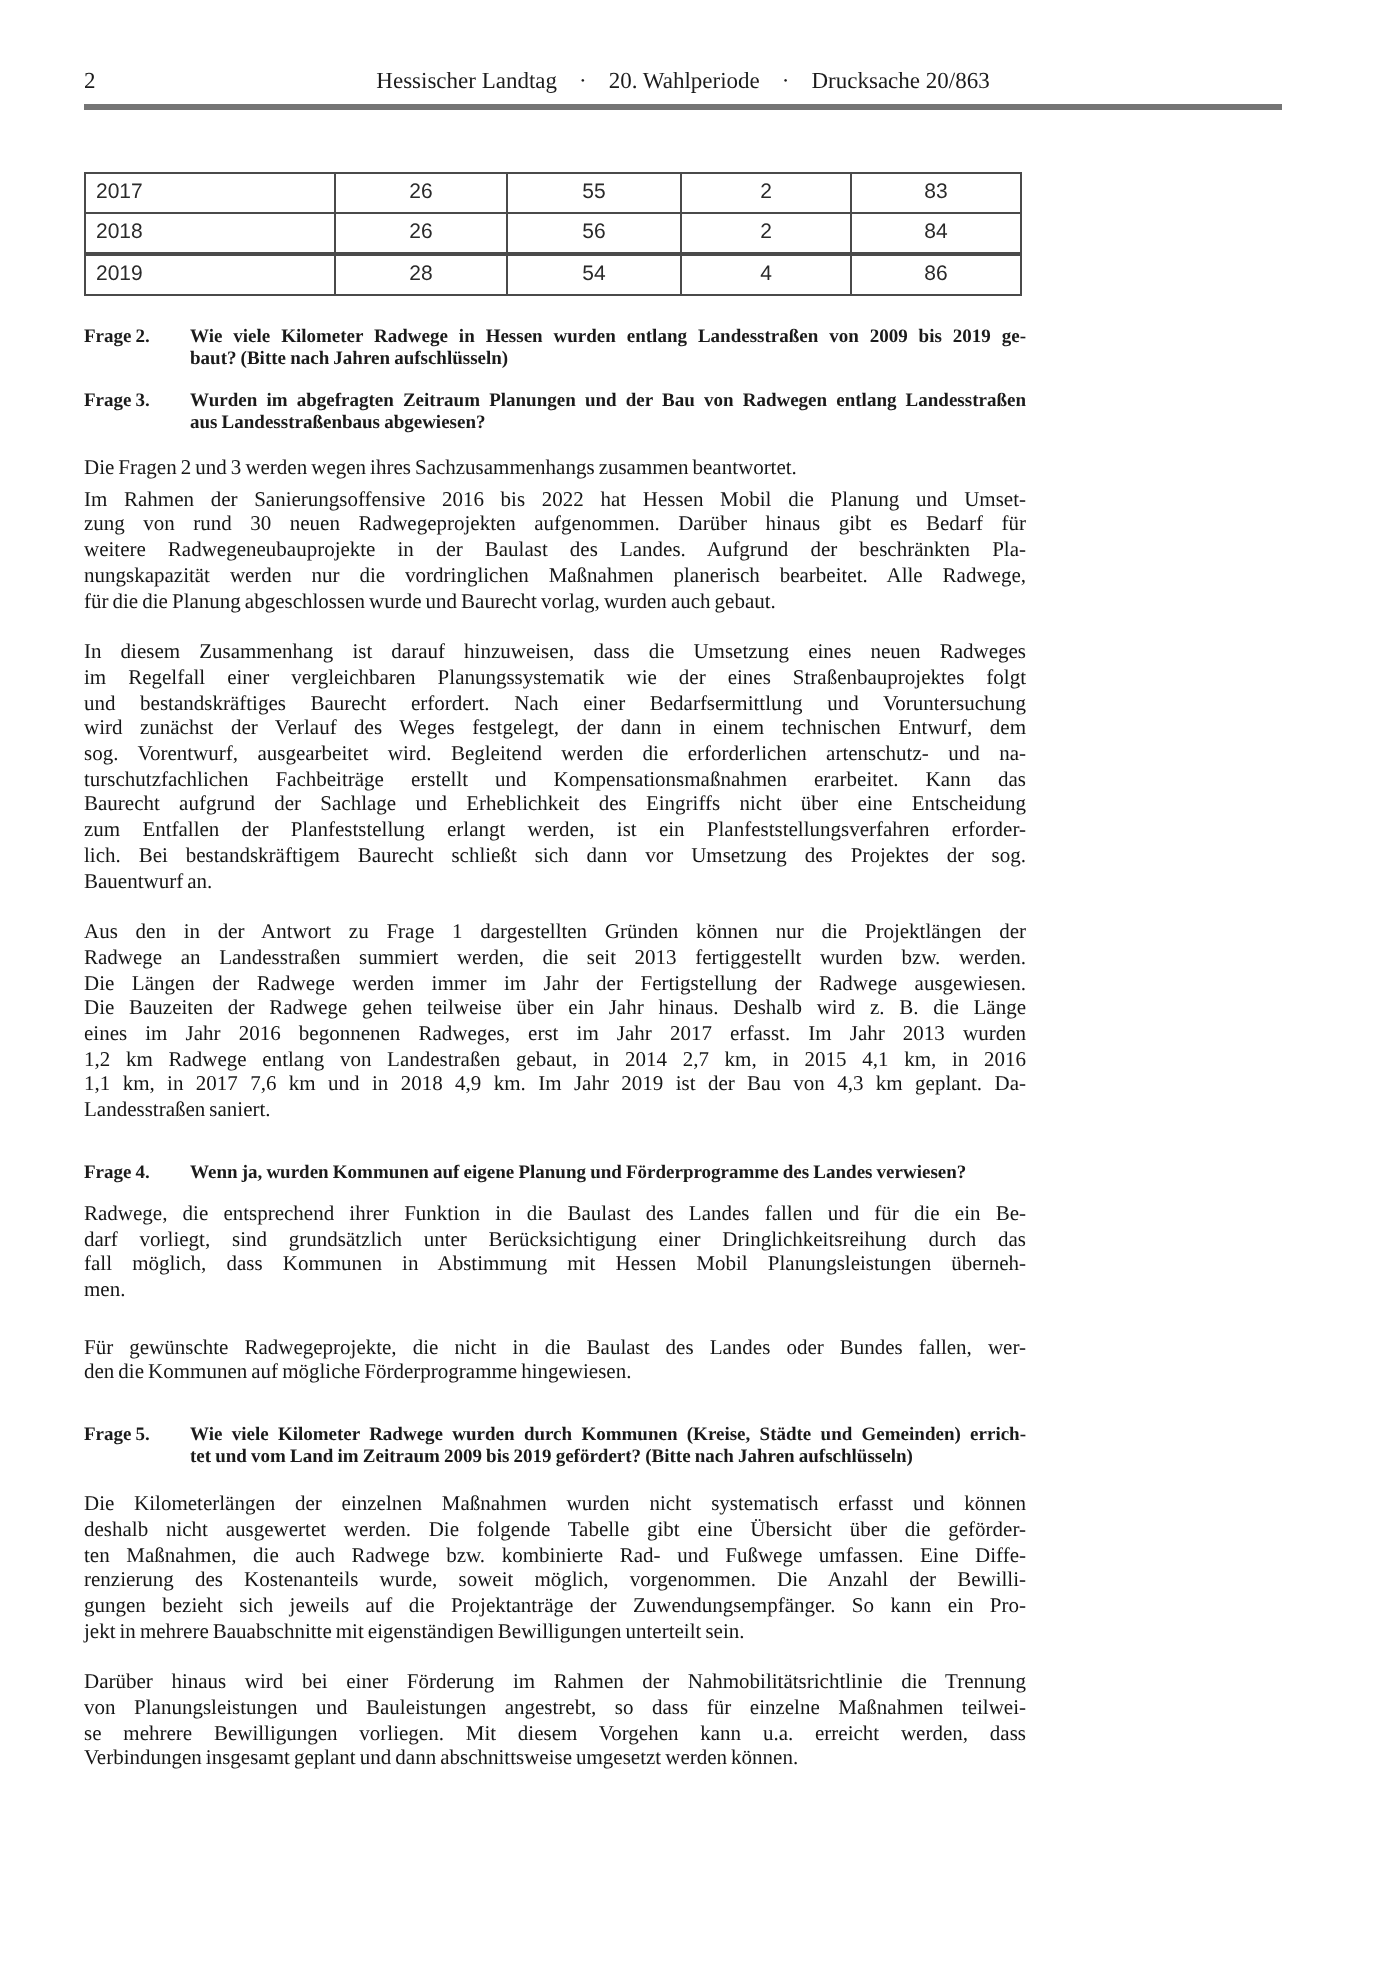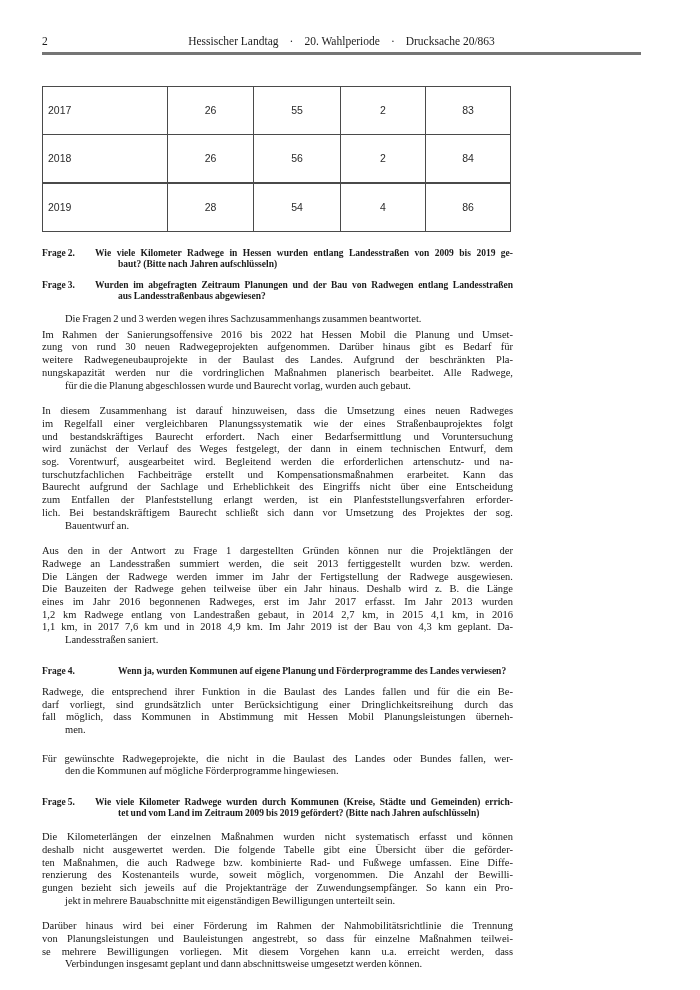--- a/index.html
+++ b/index.html
@@ -35,21 +35,21 @@
     margin-top:31px;
     border-collapse:collapse;
     table-layout:fixed;
     width:468px;
     font-family:"Liberation Sans", sans-serif;
     font-size:10.5px;
     color:#2a2a2a;
   }
   .datatable td{
     border:1px solid #4a4a4a;
-    padding:16px 5px;
+    padding:2px 5px;
     line-height:15px;
     text-align:center;
     overflow:hidden;
     white-space:nowrap;
   }
   .datatable td:first-child{text-align:left;}
   .datatable tr:last-child td{border-top-width:2px;}
   
   .q{
     position:relative;
@@ -73,21 +73,21 @@
     color:#161616;
   }
   .mt11{margin-top:11px;}
   .mt3{margin-top:3px;}
   .mt13{margin-top:13px;}
   .mt9{margin-top:9px;}
   .mt16{margin-top:16px;}
   .mt12{margin-top:12px;}
   
   .tline{text-align:justify;text-align-last:justify;}
-  .tline.last{text-align-last:left;margin-left:23px;}
+  .tline.last{text-align-last:left;}
 </style>
 </head>
 <body>
 
 <div class="page">
 
   <div class="header">
     <span class="pagenum">2</span>
     <div class="header-center">
       <span>Hessischer Landtag</span><span class="sep">·</span><span>20. Wahlperiode</span><span class="sep">·</span><span>Drucksache 20/863</span>

